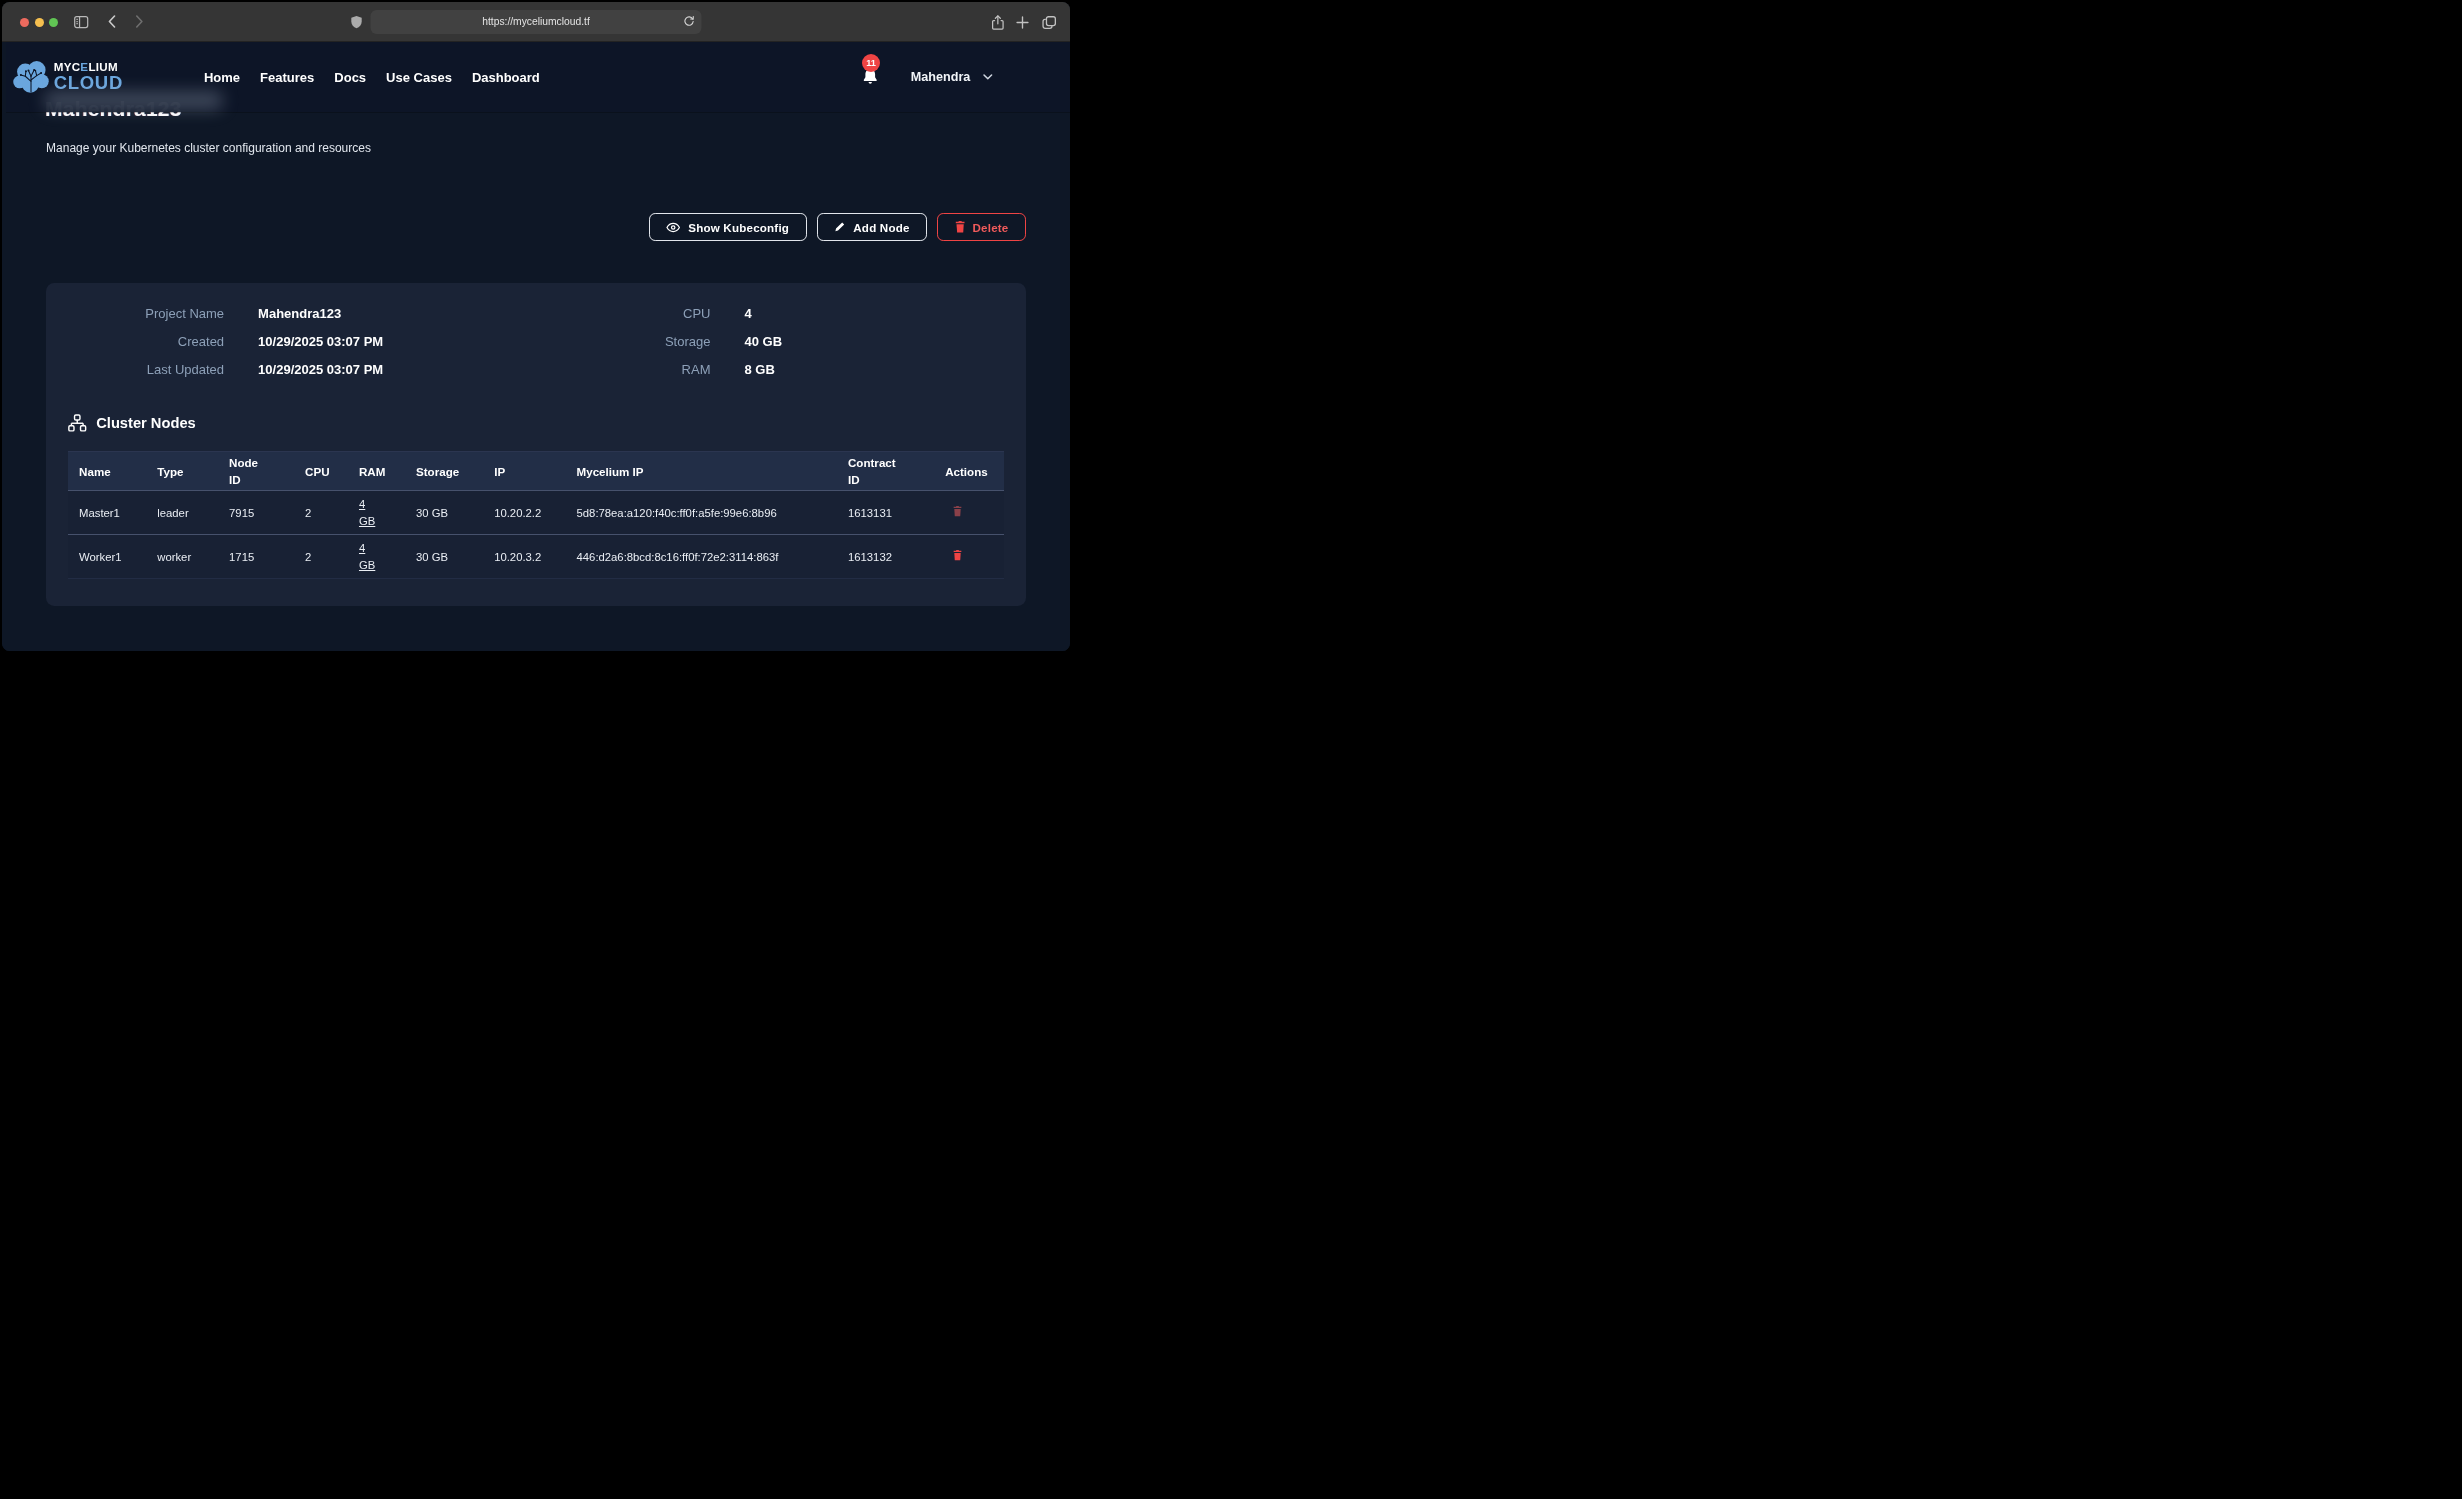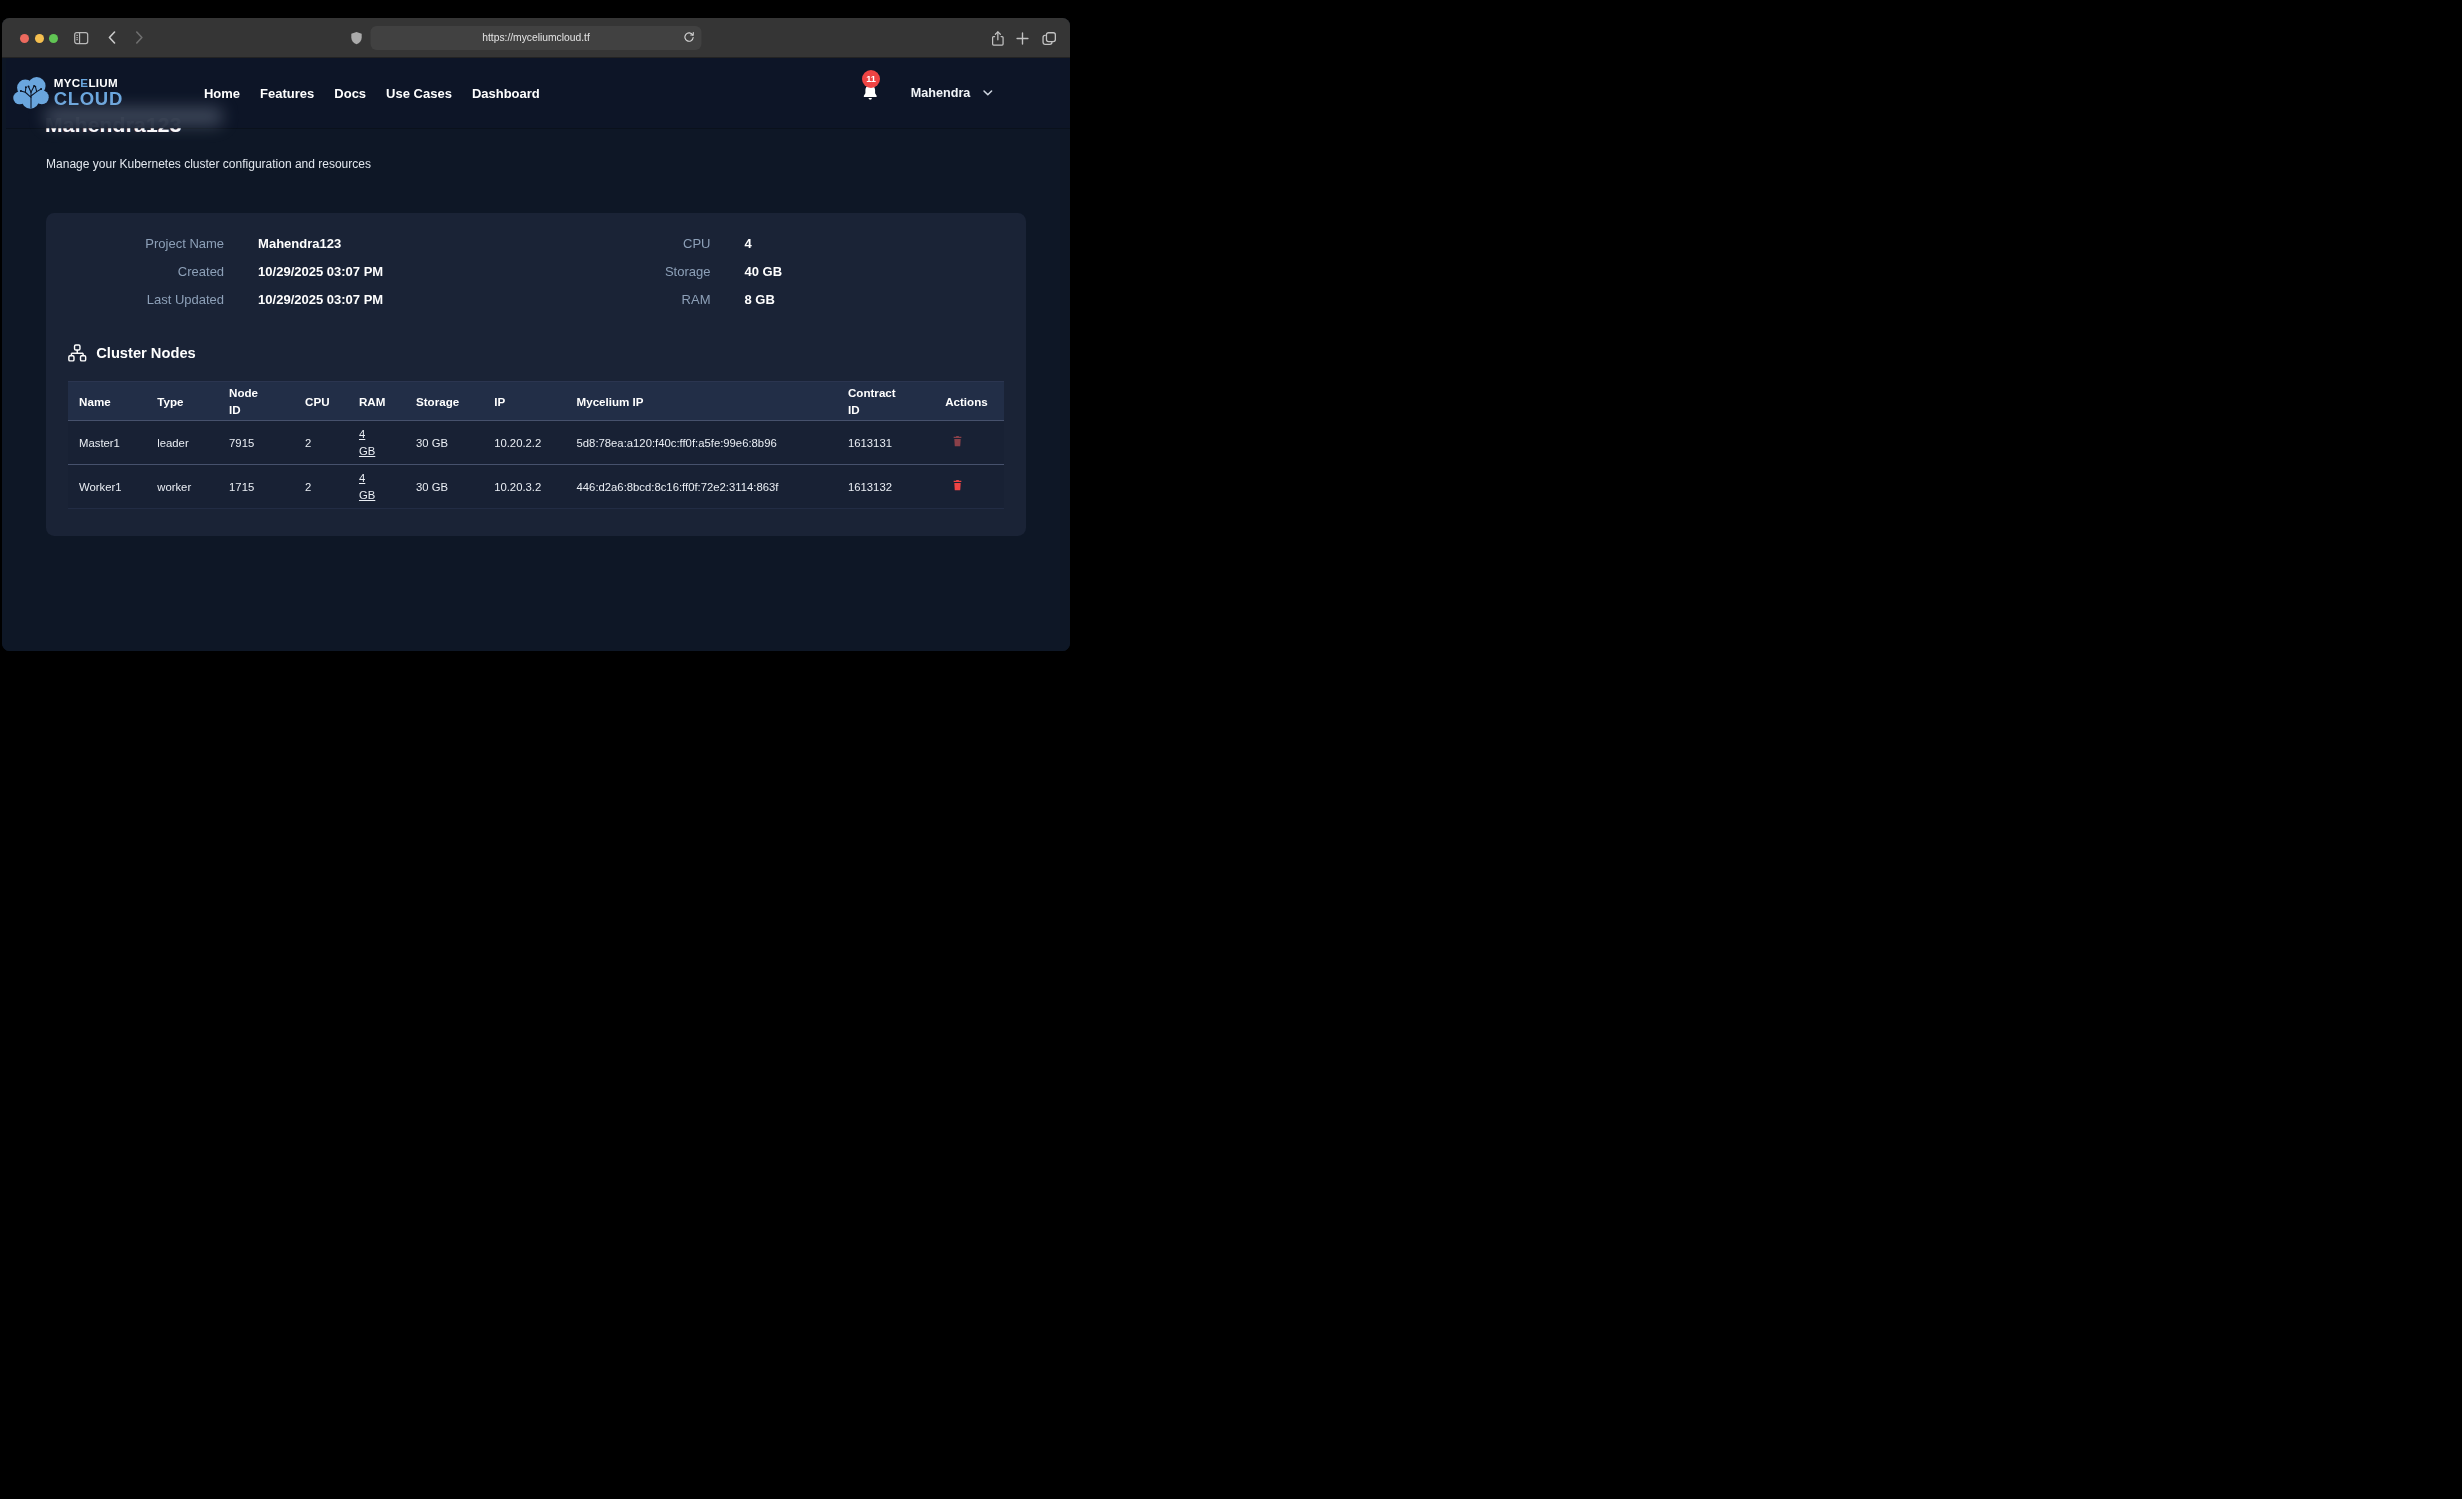--- a/index.html
+++ b/index.html
@@ -4,21 +4,20 @@
 <style>
   * { margin:0; padding:0; box-sizing:border-box; }
   html,body { background:#000; }
   body {
     width:1072px; height:653px; position:relative; overflow:hidden;
     font-family:"Liberation Sans","DejaVu Sans",sans-serif;
   }
   .window {
     position:absolute; inset:2.1px; border-radius:7.5px; overflow:hidden;
     background:#0e1726;
-    margin-top:16px;
   }
 
   
   .toolbar {
     position:relative; height:40px; background:#353535;
     border-bottom:0.7px solid #232323;
   }
   .traffic { position:absolute; left:18px; top:15.7px; display:flex; gap:5.5px; }
   .light { width:9px; height:9px; border-radius:50%; display:inline-block; cursor:pointer; }
   .light.red { background:#ec6a5e; }
@@ -262,20 +261,42 @@
           <svg class="icon" width="9.6" height="6.2" viewBox="0 0 14 9" fill="none" stroke="#cfd6e0" stroke-width="2.2" stroke-linecap="round" stroke-linejoin="round">
             <polyline points="1.5,1.5 7,7 12.5,1.5"></polyline>
           </svg>
         </div>
       </div>
     </header>
 
     <main class="main">
       <p class="subtitle">Manage your Kubernetes cluster configuration and resources</p>
 
+      <div class="actions">
+        <button class="btn">
+          <svg class="icon" width="14.4" height="11" viewBox="0 0 22 16" fill="none" stroke="#fff" stroke-width="1.9">
+            <path d="M1.5 8S5 1.8 11 1.8 20.5 8 20.5 8 17 14.2 11 14.2 1.5 8 1.5 8z"></path>
+            <circle cx="11" cy="8" r="2.6"></circle>
+          </svg>
+          <span>Show Kubeconfig</span>
+        </button>
+        <button class="btn">
+          <svg class="icon" width="11.6" height="11.6" viewBox="0 0 18 18" fill="#fff">
+            <path d="M2.2 15.8l.9-4 9.6-9.6 3.1 3.1-9.6 9.6-4 .9z"></path>
+          </svg>
+          <span>Add Node</span>
+        </button>
+        <button class="btn danger">
+          <svg class="icon" width="10.3" height="11.6" viewBox="0 0 14 16" fill="#ef4444">
+            <path d="M5.3 0h3.4l.8 1.2H13v2H1v-2h3.5L5.3 0z"></path>
+            <path d="M2 4.6h10l-.8 11.4H2.8L2 4.6z"></path>
+          </svg>
+          <span>Delete</span>
+        </button>
+      </div>
 
       <section class="panel">
         <div class="info-grid">
           <div class="info-col left">
             <div class="info-row">
               <span class="info-label">Project Name</span>
               <span class="info-value">Mahendra123</span>
             </div>
             <div class="info-row">
               <span class="info-label">Created</span>

